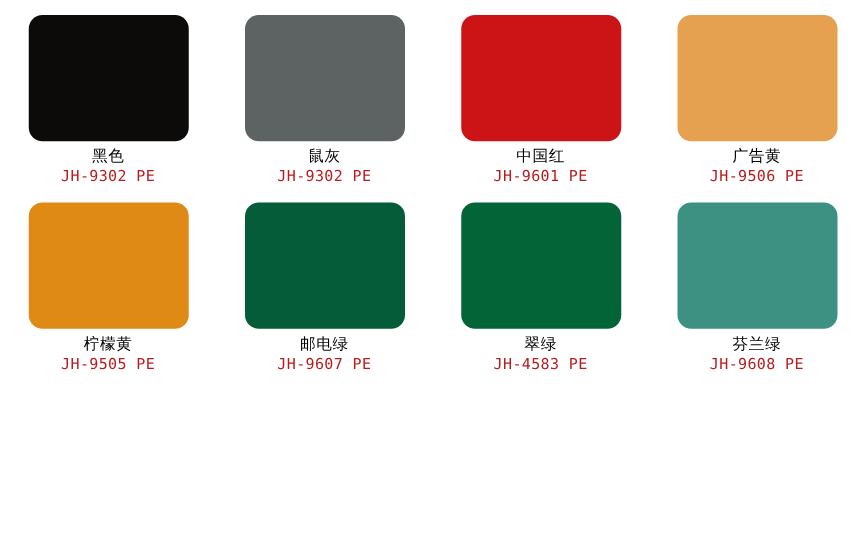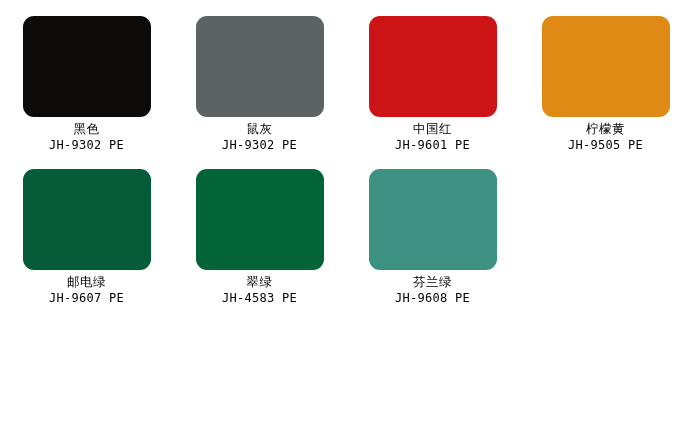--- a/index.html
+++ b/index.html
@@ -18,44 +18,44 @@
     height: 448px;
     display: grid;
     grid-template-columns: repeat(4, 1fr);
     grid-template-rows: repeat(3, 1fr);
     box-sizing: border-box;
   }
   .swatch-cell {
     display: flex;
     flex-direction: column;
     align-items: center;
-    justify-content: flex-start;
+    justify-content: flex-end;
     box-sizing: border-box;
-    padding-top: 16px;
+    padding-top: 4px;
   }
   .swatch-chip {
     width: 128px;
     height: 101px;
     border-radius: 11px;
     box-sizing: border-box;
   }
   .swatch-name {
     font-family: "DejaVu Sans", "Liberation Sans", sans-serif;
     font-size: 12.5px;
     line-height: 16px;
     color: #000000;
     margin-top: 4px;
     letter-spacing: 0.5px;
     white-space: nowrap;
   }
   .swatch-code {
     font-family: "DejaVu Sans Mono", "Liberation Mono", monospace;
     font-size: 12px;
     line-height: 15px;
-    color: #000000;
+    color: #b91c1c;
     margin-top: 1px;
     letter-spacing: 0.3px;
     white-space: nowrap;
   }
 </style>
 </head>
 <body>
 
 <div id="swatch-grid">
     <div class="swatch-cell">
@@ -67,20 +67,25 @@
       <div class="swatch-chip" style="background: rgb(92, 99, 98);"></div>
       <div class="swatch-name">鼠灰</div>
       <div class="swatch-code">JH-9302 PE</div>
     </div>
     <div class="swatch-cell">
       <div class="swatch-chip" style="background: rgb(204, 20, 23);"></div>
       <div class="swatch-name">中国红</div>
       <div class="swatch-code">JH-9601 PE</div>
     </div>
     <div class="swatch-cell">
+      <div class="swatch-chip" style="background: rgb(229, 161, 79);"></div>
+      <div class="swatch-name">广告黄</div>
+      <div class="swatch-code">JH-9506 PE</div>
+    </div>
+    <div class="swatch-cell">
       <div class="swatch-chip" style="background: rgb(224, 138, 22);"></div>
       <div class="swatch-name">柠檬黄</div>
       <div class="swatch-code">JH-9505 PE</div>
     </div>
     <div class="swatch-cell">
       <div class="swatch-chip" style="background: rgb(4, 92, 56);"></div>
       <div class="swatch-name">邮电绿</div>
       <div class="swatch-code">JH-9607 PE</div>
     </div>
     <div class="swatch-cell">

